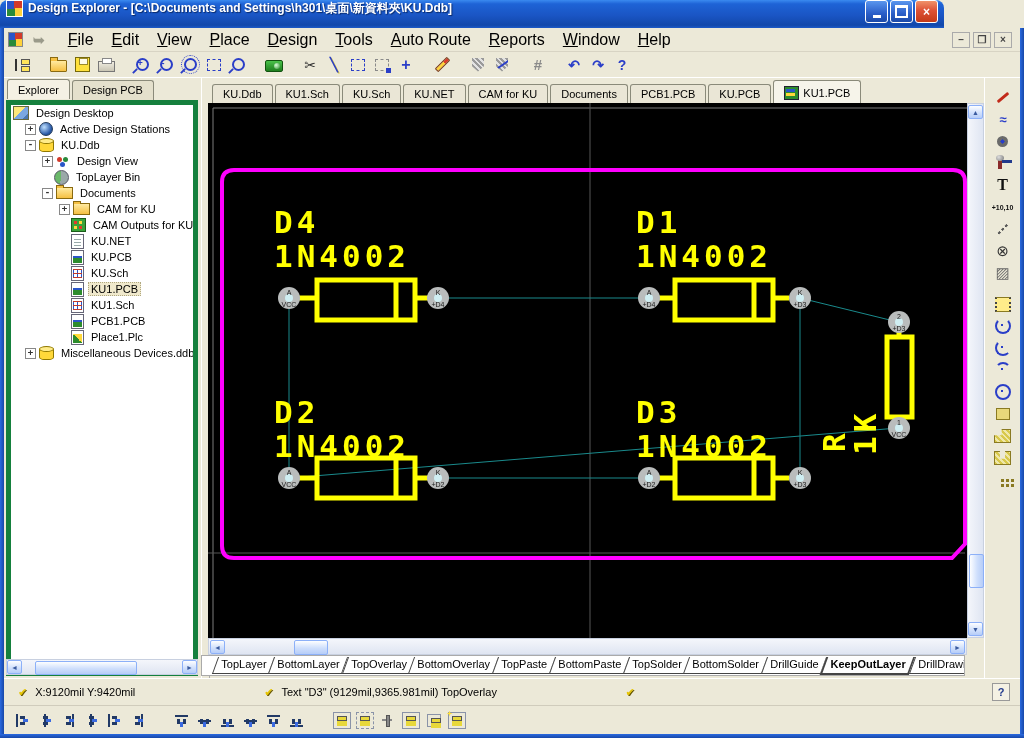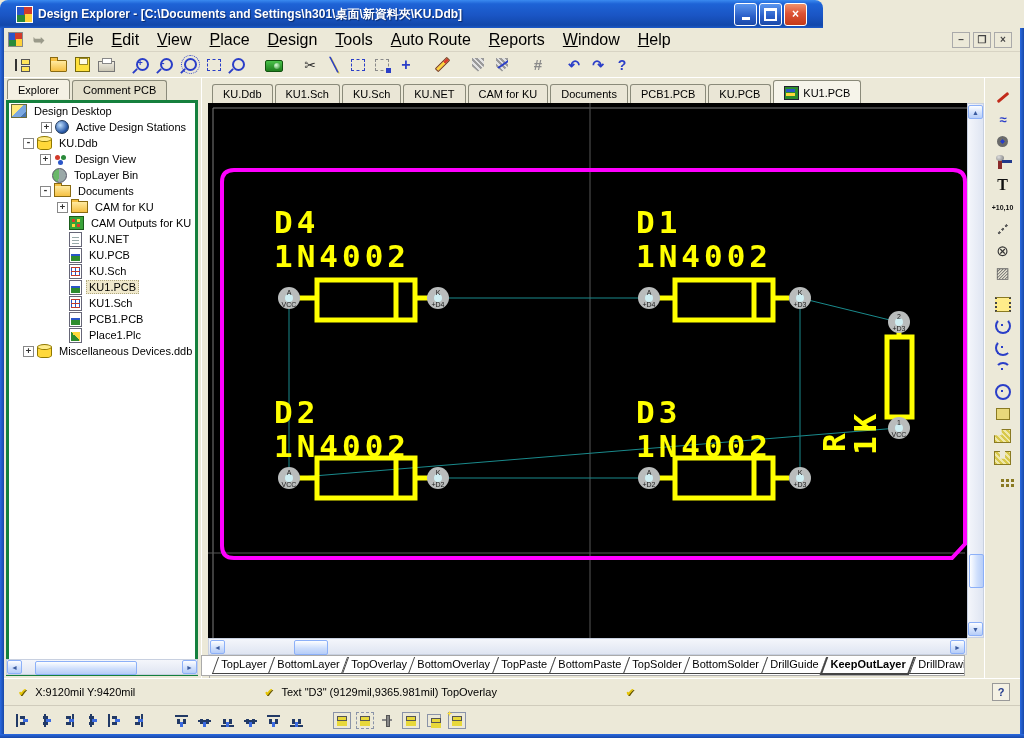--- a/index.html
+++ b/index.html
@@ -1,22 +1,22 @@
 <!DOCTYPE html>
 <html><head>
 <meta charset="utf-8">
 <style>
   html,body{margin:0;padding:0}
   body{width:1024px;height:738px;position:relative;overflow:hidden;
        font-family:"Liberation Sans",sans-serif;font-size:11px;background:#ece9d8;color:#000}
   .abs{position:absolute}
   
-  .titlebar{left:0;top:0;width:823px;height:28px;border-radius:8px 8px 0 0;
+  .titlebar{left:0;top:0;width:944px;height:28px;border-radius:8px 8px 0 0;
     background:linear-gradient(180deg,#3a8af0 0%,#1e63d6 14%,#1a55c4 55%,#1248ab 90%,#1d5ac8 100%);
-    display:flex;align-items:center;padding:0 16px;box-sizing:border-box}
+    display:flex;align-items:flex-start;padding:0 6px;box-sizing:border-box}
   .title-text{color:#fff;font-weight:bold;font-size:12px;text-shadow:1px 1px 1px #0a2a6a;
     white-space:nowrap;overflow:hidden;margin-left:5px;flex:1}
   .app-ico{width:15px;height:15px;border:1px solid #fff;flex:none;
     background:conic-gradient(#d23a2a 0 25%,#ffd23a 25% 50%,#2a8a3a 50% 75%,#2a55c8 75% 100%)}
   .cap-btn{width:21px;height:21px;border-radius:3px;margin-left:2px;flex:none;
     border:1px solid #fff;display:flex;align-items:center;justify-content:center;
     color:#fff;font-weight:bold;font-size:12px;
     background:linear-gradient(180deg,#5a96ee,#2a5ec8 60%,#1c4aa8)}
   .cap-close{background:linear-gradient(180deg,#f0926a,#dd5236 45%,#c43a18)}
   .glyph-min{width:8px;height:3px;background:#fff;margin-top:9px}
@@ -77,21 +77,21 @@
     background:repeating-linear-gradient(45deg,#9a9a9a 0 2px,#e2e2e2 2px 4px)}
   .ic-shield.off{position:relative}
   .ic-shield.off::after{content:"";position:absolute;left:-1px;top:6px;width:15px;height:2px;background:#2a3ec8;transform:rotate(-35deg)}
   
   .lpanel{left:4px;top:78px;width:197px;height:600px;background:#ece9d8}
   .ptabs{position:absolute;left:3px;top:2px;height:20px;display:flex}
   .ptab{border:1px solid #8a8a7a;border-bottom:none;border-radius:3px 3px 0 0;background:#e4e0cc;
     padding:3px 10px 2px;margin-right:2px;font-size:11px}
   .ptab.active{background:#f4f1e4;position:relative;top:-1px;padding-top:4px}
   .treebox{position:absolute;left:2px;top:22px;width:192px;height:576px;background:#fff;
-    border:3px solid #15803d;box-sizing:border-box;overflow:hidden}
+    border:5px solid #15803d;box-sizing:border-box;overflow:hidden}
   .trow{height:16px;display:flex;align-items:center;white-space:nowrap}
   .tlabel{padding:0 3px;font-size:11px}
   .trow.sel .tlabel{background:#f0e9cc;border:1px dotted #b0a880;padding:0 2px}
   .exp{width:9px;height:9px;border:1px solid #888;background:#fff;flex:none;margin-right:3px;
     font:bold 9px/7px "DejaVu Sans Mono",monospace;text-align:center;color:#333}
   .exp.plus::before{content:"+"}
   .exp.minus::before{content:"-"}
   .expsp{width:12px;flex:none}
   .ti{flex:none;margin-right:4px;position:relative}
   .ti-desktop{width:14px;height:12px;background:linear-gradient(135deg,#ffe97a 0 45%,#7aa7e0 45% 80%,#4a77b0 80%);border:1px solid #6a6a3a}
@@ -335,28 +335,28 @@
       <span class="glyph-blue">↷</span>
     </span>
   <span class="tb">
       <span class="glyph-blue">?</span>
     </span>
 </div>
 
 <div class="abs lpanel">
   <div class="ptabs">
     <span class="ptab active">Explorer</span>
-    <span class="ptab">Comment PCB</span>
+    <span class="ptab">Design PCB</span>
   </div>
   <div class="treebox">
     <div class="trow" style="padding-left:2px">
         <span class="ti ti-desktop"></span>
         <span class="tlabel">Design Desktop</span>
       </div>
-    <div class="trow" style="padding-left:32px">
+    <div class="trow" style="padding-left:14px">
         <span class="exp plus"></span>
         <span class="ti ti-stations"></span>
         <span class="tlabel">Active Design Stations</span>
       </div>
     <div class="trow" style="padding-left:14px">
         <span class="exp minus"></span>
         <span class="ti ti-db"></span>
         <span class="tlabel">KU.Ddb</span>
       </div>
     <div class="trow" style="padding-left:31px">

